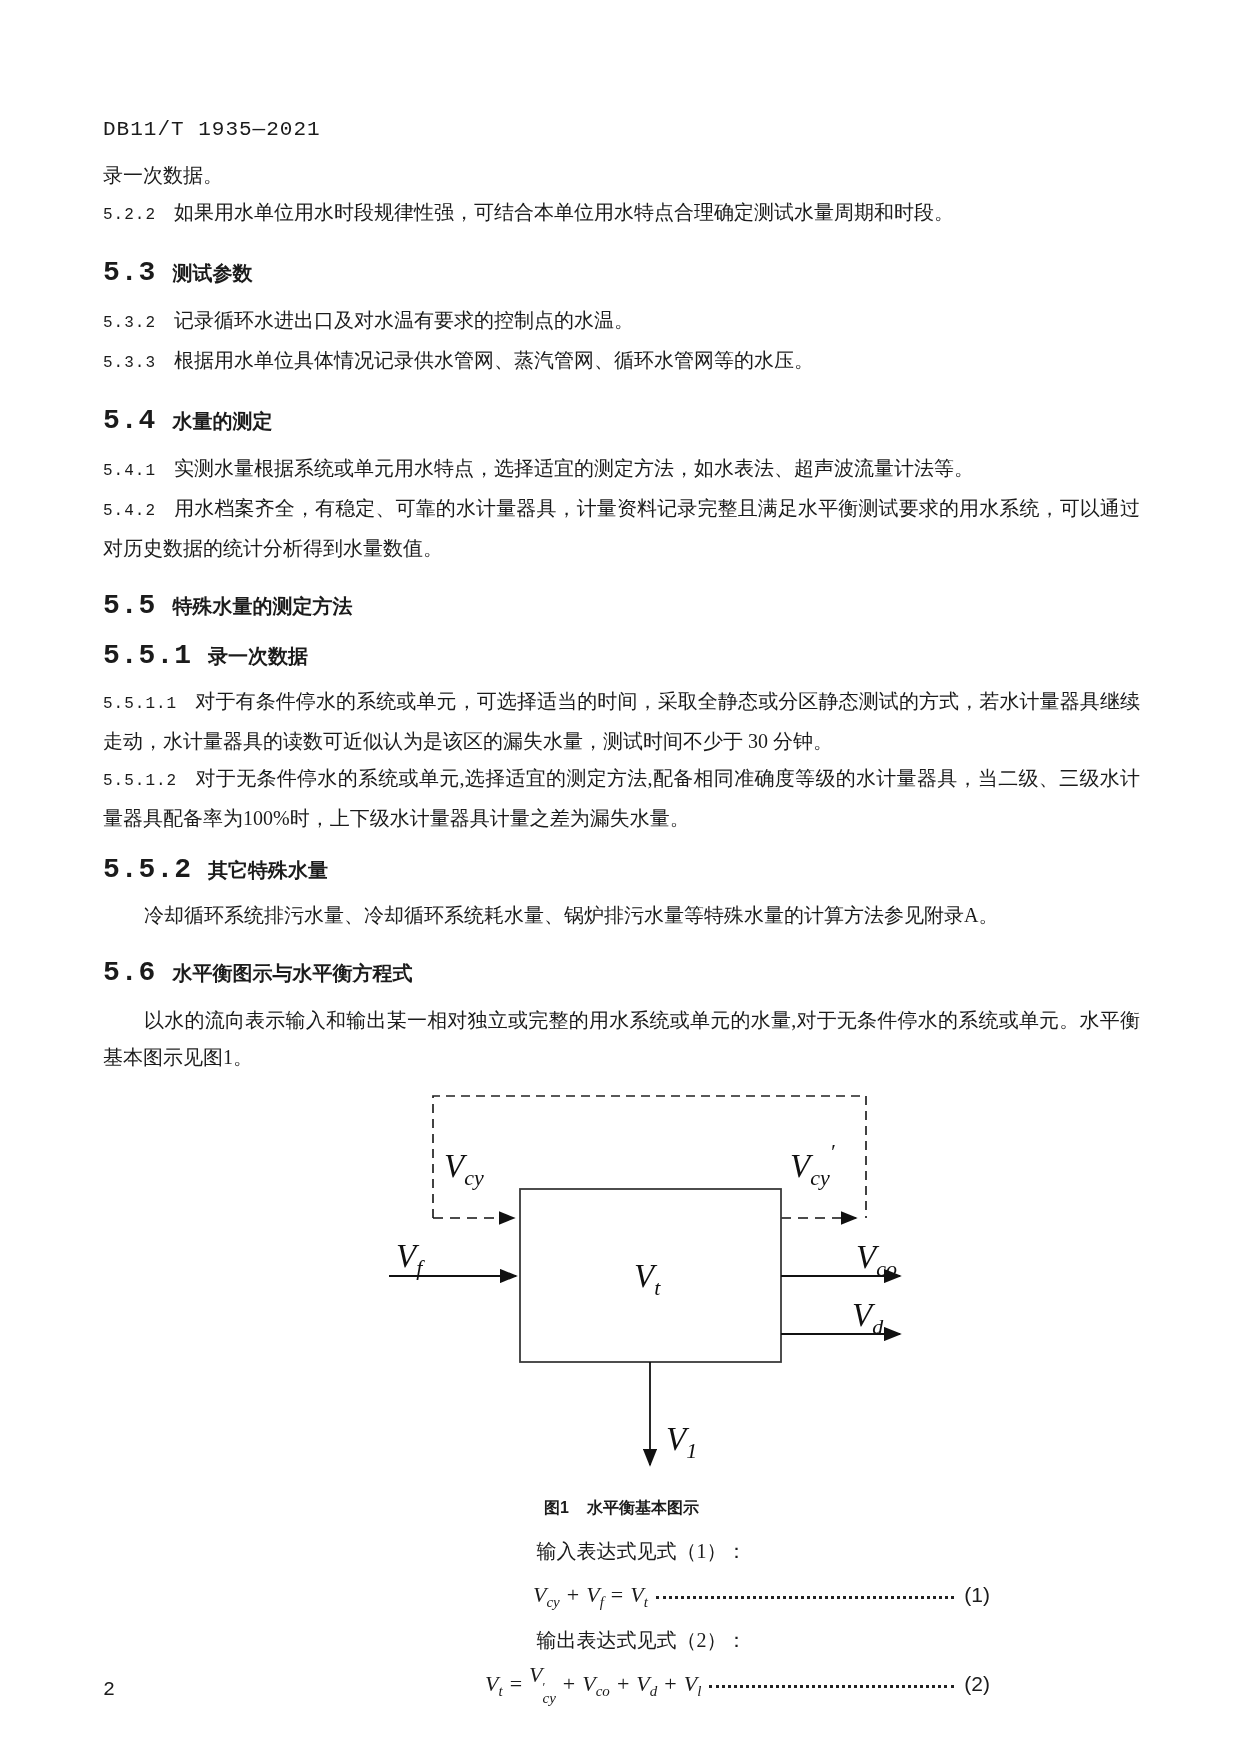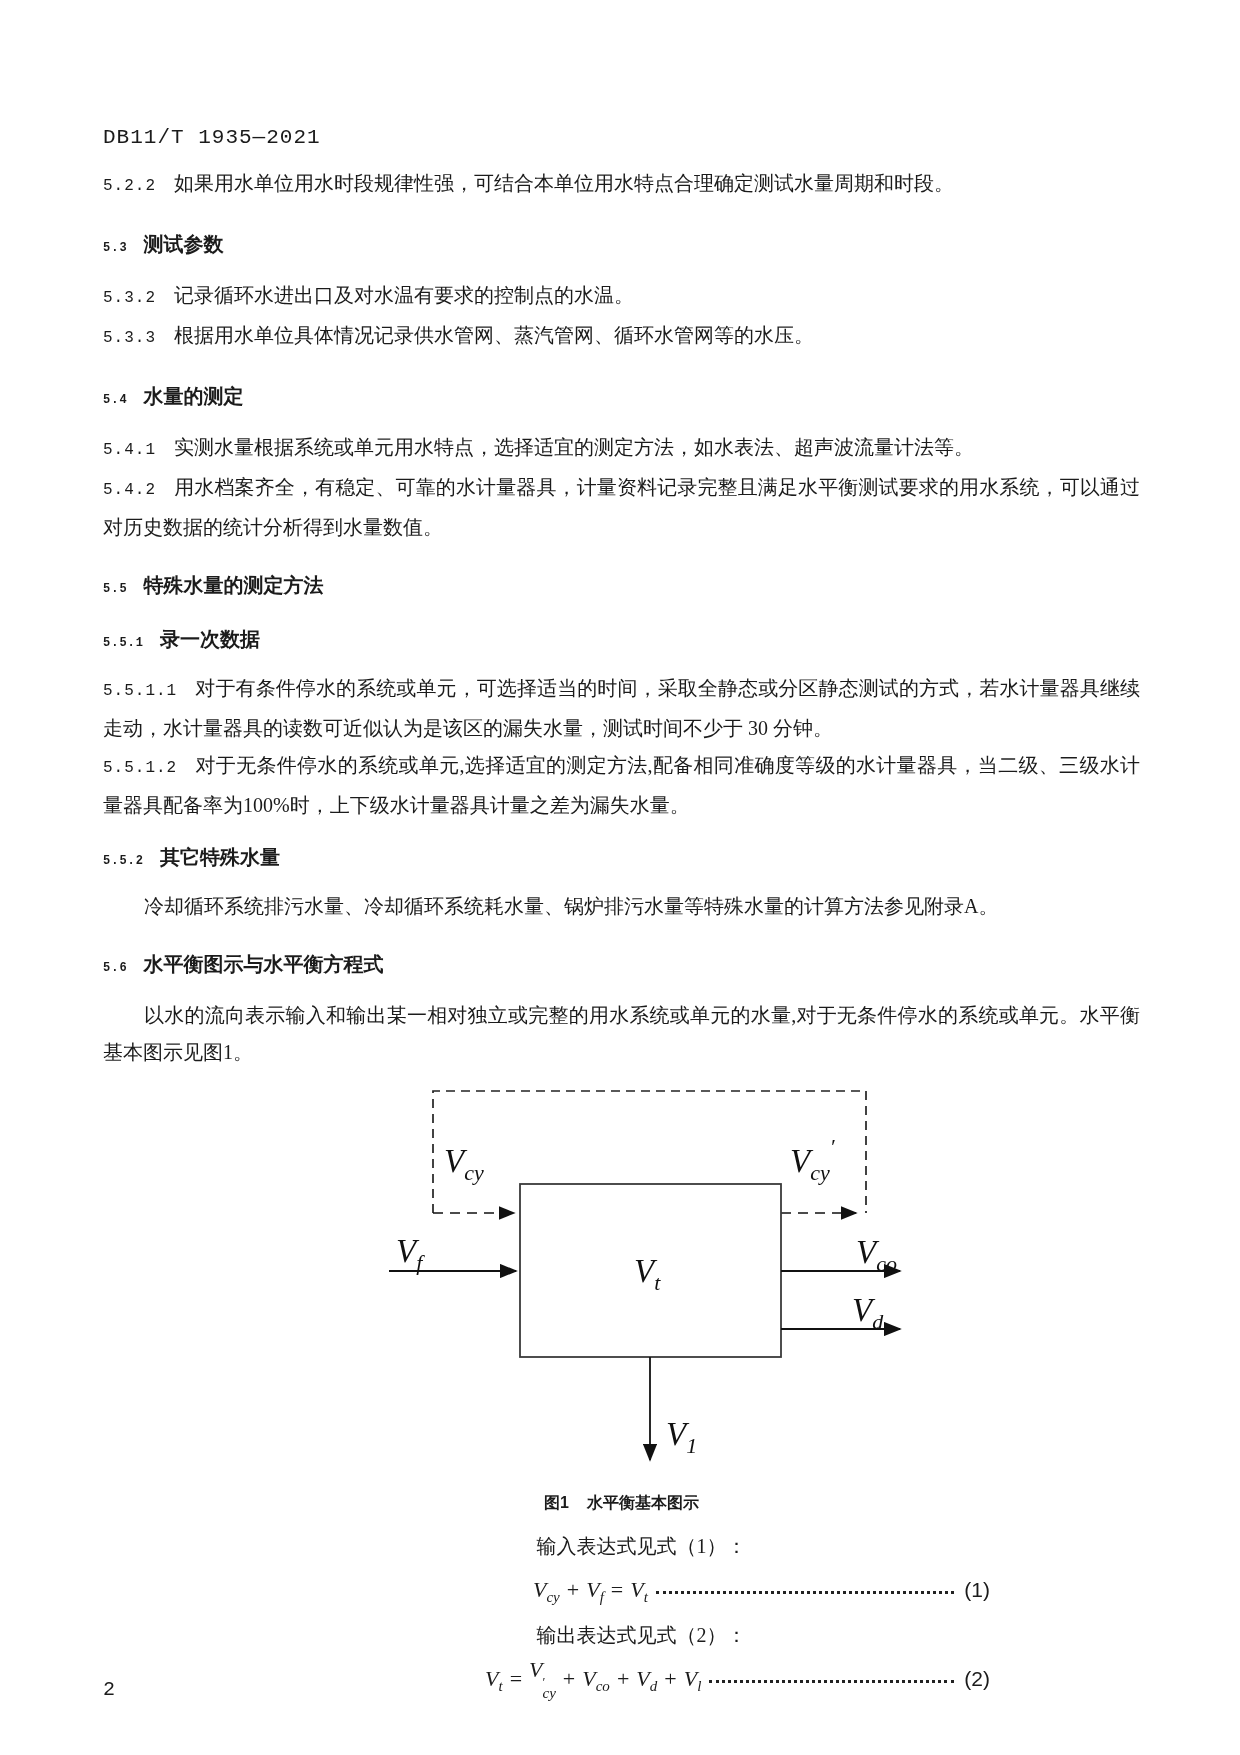--- a/index.html
+++ b/index.html
@@ -6,40 +6,40 @@
   body{
     width:1240px;height:1755px;
     background:#ffffff;color:#1b1b1b;
     font-family:"Liberation Serif",serif;
     position:relative;overflow:hidden;
   }
   .page{padding:118px 100px 0 103px;}
   .doc-code{
     font-family:"Liberation Mono",monospace;
     font-size:21px;letter-spacing:1px;
-    margin:8px 0 16px 0;font-weight:500;
+    margin:0 0 16px 0;font-weight:500;
   }
   p.body{
     font-size:20px;line-height:37px;margin:0;
     text-align:justify;
   }
   p.carry{margin-bottom:0;}
   .num{
     font-family:Liberation Mono, monospace;
     font-size:16px;margin-right:18px;letter-spacing:1px;
   }
   h2.sec,h3.sec{
     font-family:"Liberation Sans",sans-serif;
     font-size:20px;font-weight:bold;line-height:34px;
     margin:22px 0 12px 0;
   }
   h3.sec{margin:16px 0 10px 0;}
   h2.sec .num,h3.sec .num{
     font-family:"Liberation Mono",monospace;
-    font-size:12px;font-weight:bold;margin-right:16px;
+    font-size:28px;font-weight:bold;margin-right:16px;
   }
   p.indent{ text-indent:2.05em; }
   
   .figwrap{width:580px;margin:8px auto 0 auto;}
   .flab{font-family:"Liberation Serif",serif;font-style:italic;font-size:33px;fill:#111;}
   .fsub{font-size:22px;}
   .fprime{font-size:22px;}
   .caption{
     text-align:center;font-family:"Liberation Sans",sans-serif;
     font-weight:bold;font-size:16px;margin:10px 0 14px 0;
@@ -66,20 +66,21 @@
     font-family:"Liberation Mono",monospace;font-size:20px;
   }
 </style>
 </head>
 <body>
 
 <div class="page">
 
   <div class="doc-code">DB11/T 1935—2021</div>
 
+  <p class="body carry">录一次数据。</p>
 
   <p class="body"><span class="num">5.2.2</span><span>如果用水单位用水时段规律性强，可结合本单位用水特点合理确定测试水量周期和时段。</span></p>
 
   <h2 class="sec"><span class="num">5.3</span><span>测试参数</span></h2>
 
   <p class="body"><span class="num">5.3.2</span><span>记录循环水进出口及对水温有要求的控制点的水温。</span></p>
   <p class="body"><span class="num">5.3.3</span><span>根据用水单位具体情况记录供水管网、蒸汽管网、循环水管网等的水压。</span></p>
 
   <h2 class="sec"><span class="num">5.4</span><span>水量的测定</span></h2>
 

